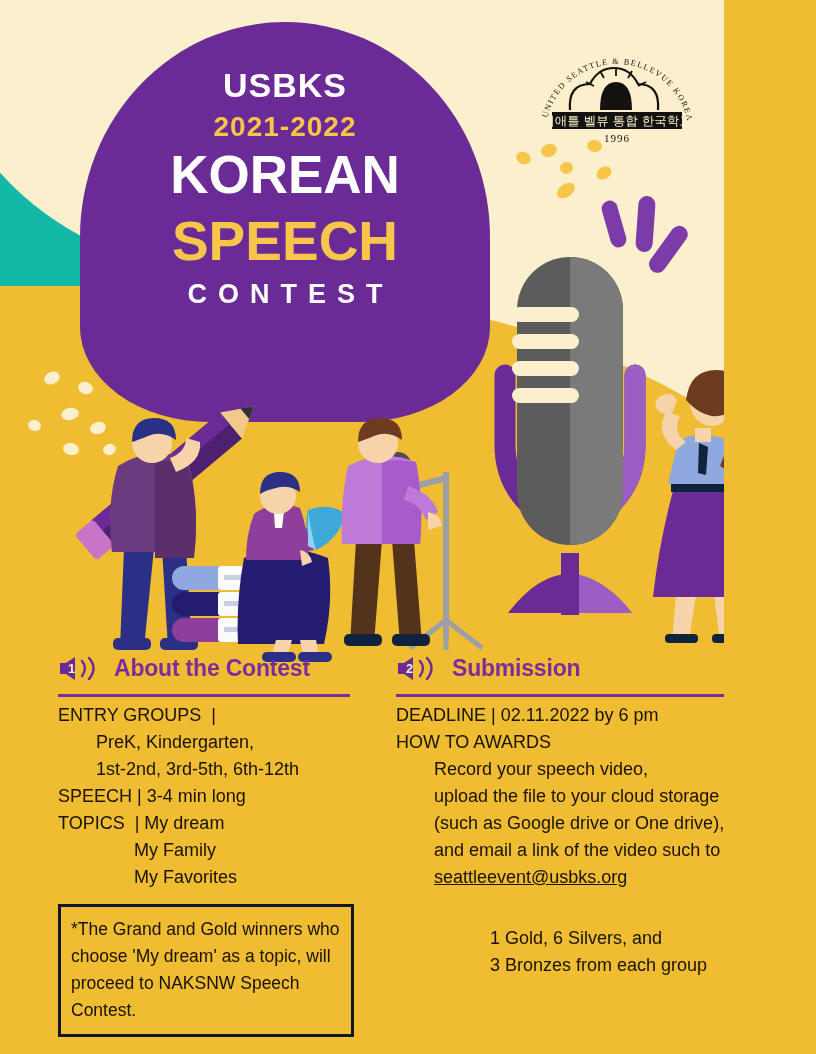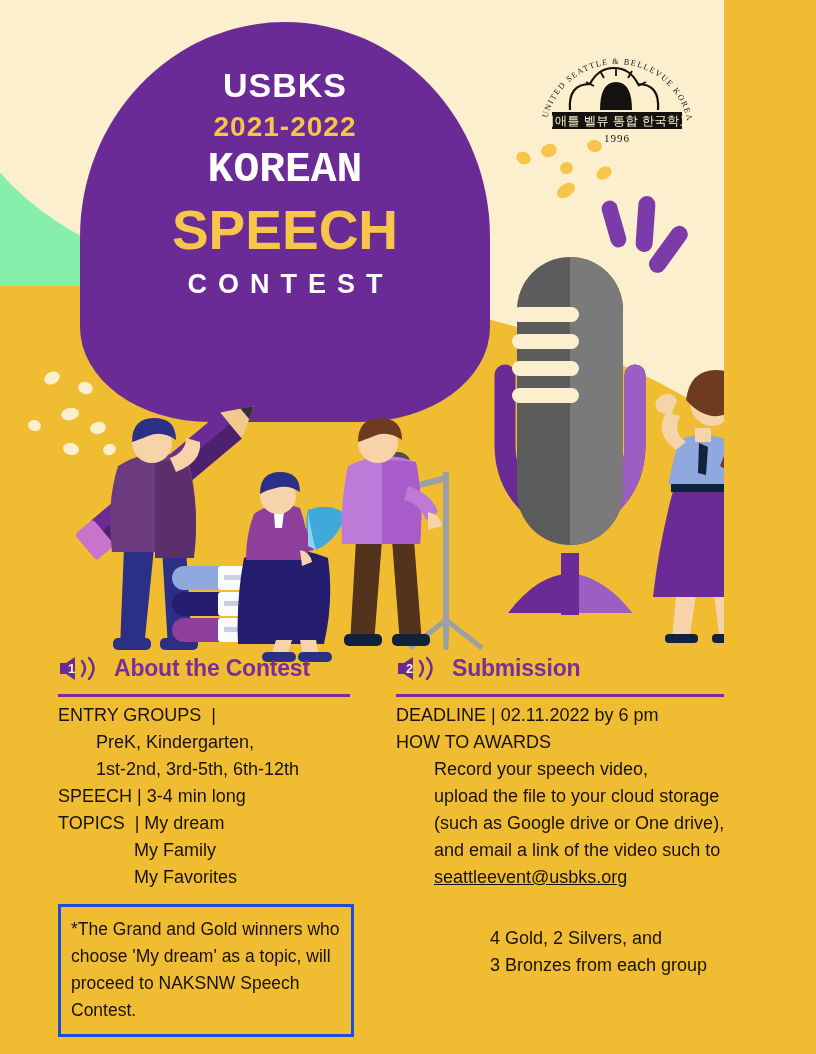--- a/index.html
+++ b/index.html
@@ -2,21 +2,21 @@
 <html><head>
 <meta charset="utf-8">
 <style>
   html,body{margin:0;padding:0;}
   body{
     width:816px;height:1054px;
     font-family:"Liberation Sans","DejaVu Sans",sans-serif;
     background:#F0BC31;
     overflow:hidden;
   }
-  .poster{position:relative;width:724px;height:1054px;overflow:hidden;background:#86efac;}
+  .poster{position:relative;width:724px;height:1054px;overflow:hidden;background:#14b8a6;}
 
   
   .bg-cream-top{
     position:absolute;left:-60px;top:-150px;width:760px;height:430px;
     background:#FBEFCD;border-radius:0 0 58% 42% / 0 0 70% 60%;
   }
   .bg-cream-right{
     position:absolute;right:-10px;top:-40px;width:560px;height:760px;
     background:#FBEFCD;
     border-radius:46% 0 0 0 / 38% 0 0 0;
@@ -46,21 +46,21 @@
     background:#6A2B97;
     border-radius:205px 205px 130px 130px / 215px 215px 95px 95px;
     z-index:6;
   }
   .arch-inner{
     position:absolute;left:0;right:0;top:46px;text-align:center;
     padding:0 14px;
   }
   .t-usbks{font-size:34px;font-weight:bold;color:#ffffff;letter-spacing:1px;line-height:1.05;}
   .t-year{font-size:28px;font-weight:bold;color:#F6C54A;letter-spacing:1px;margin-top:8px;line-height:1.05;}
-  .t-korean{font-size:43px;font-weight:bold;color:#ffffff;letter-spacing:0px;margin-top:6px;line-height:1.05;font-family:Liberation Mono, monospace;}
+  .t-korean{font-size:53px;font-weight:bold;color:#ffffff;letter-spacing:0px;margin-top:6px;line-height:1.05;}
   .t-speech{font-size:55px;font-weight:bold;color:#F6C54A;letter-spacing:0px;margin-top:10px;line-height:1.05;}
   .t-contest{font-size:27px;font-weight:bold;color:#ffffff;letter-spacing:11px;margin-top:10px;padding-left:11px;line-height:1.05;}
 
   
   .logo{position:absolute;right:24px;top:32px;width:166px;height:116px;z-index:8;}
 
   
   .illu{position:absolute;left:0;top:0;width:816px;height:690px;z-index:4;}
   .illu-top{z-index:7;}
 
@@ -77,21 +77,21 @@
   .rule-left{width:292px;}
   .rule-right{width:360px;}
 
   .body-text{font-size:18px;color:#17120b;line-height:1.50;margin-top:5px;font-weight:500;}
   .line{white-space:pre;}
   .ind1{padding-left:38px;}
   .ind2{padding-left:38px;}
   .mail{text-decoration:underline;}
 
   .note{
-    margin-top:13px;border:3px solid #1d4ed8;padding:9px 10px 10px 10px;
+    margin-top:13px;border:3px solid #0f172a;padding:9px 10px 10px 10px;
     font-size:17.5px;line-height:1.54;color:#17120b;font-weight:500;width:296px;box-sizing:border-box;
   }
   .awards{margin-top:34px;}
 </style>
 </head>
 <body>
 
 <div class="poster">
 
   <div class="bg-cream-top"></div>
@@ -328,19 +328,19 @@
         <div class="line">DEADLINE | 02.11.2022 by 6 pm</div>
         <div class="line">HOW TO AWARDS</div>
         <div class="line ind1">Record your speech video,</div>
         <div class="line ind1">upload the file to your cloud storage</div>
         <div class="line ind1">(such as Google drive or One drive),</div>
         <div class="line ind1">and email a link of the video such to</div>
         <div class="line ind1 mail">seattleevent@usbks.org</div>
       </div>
 
       <div class="body-text awards">
-        <div class="line" style="padding-left:94px">4 Gold, 2 Silvers, and</div>
+        <div class="line" style="padding-left:94px">1 Gold, 6 Silvers, and</div>
         <div class="line" style="padding-left:94px">3 Bronzes from each group</div>
       </div>
     </div>
 
   </div>
 </div>
 
 </body></html>

